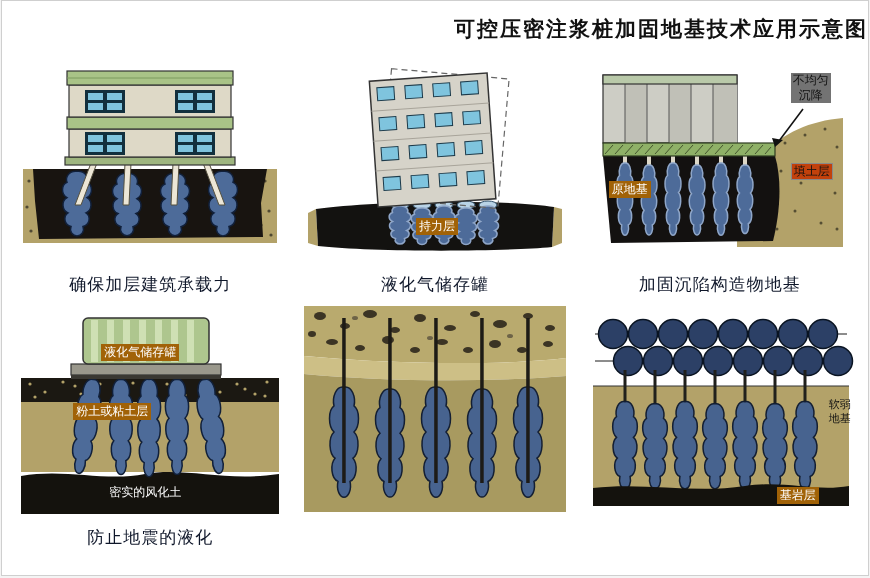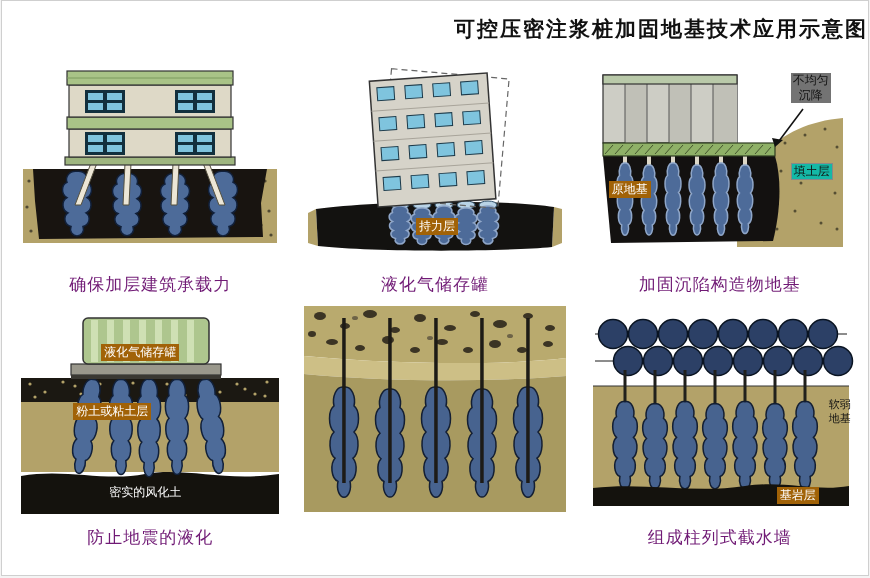--- a/index.html
+++ b/index.html
@@ -14,29 +14,29 @@
     margin:14px 0 8px 0;color:#111;
   }
   .grid{
     display:grid;grid-template-columns:repeat(3,1fr);
     row-gap:8px;padding:0 6px;
   }
   figure.panel{margin:0;padding:0;text-align:center;}
   .illus{position:relative;width:270px;height:215px;margin:0 auto;}
   .illus svg{position:absolute;left:0;top:0;}
   .caption{
-    font-size:17px;color:#701a75;margin-top:7px;letter-spacing:1px;
+    font-size:17px;color:#0f172a;margin-top:7px;letter-spacing:1px;
   }
   .lbl{
     position:absolute;font-size:12px;line-height:1.25;color:#111;
     white-space:nowrap;z-index:5;
   }
   .lbl.dark{background:#a16207;color:#fff;padding:1px 3px;}
   .lbl.onblack{color:#fff;background:transparent;text-align:center;}
-  .lbl.boxed{background:#14b8a6;padding:0 2px;border:1px solid #888;}
+  .lbl.boxed{background:#c2410c;padding:0 2px;border:1px solid #888;}
   .lbl.wrap{white-space:normal;word-break:break-all;}
 </style>
 </head>
 <body>
 
 <div class="page">
   <div class="title">可控压密注浆桩加固地基技术应用示意图</div>
 
   <div class="grid">
 
@@ -413,17 +413,16 @@
             <use href="#pf" transform="translate(130,102) scale(0.85,1.12)" fill="#47638f" stroke="#141f33"></use>
             <use href="#pf" transform="translate(160,100) scale(0.85,1.15)" fill="#47638f" stroke="#141f33"></use>
             <use href="#pf" transform="translate(190,102) scale(0.85,1.12)" fill="#47638f" stroke="#141f33"></use>
             <use href="#pf" transform="translate(220,100) scale(0.85,1.15)" fill="#47638f" stroke="#141f33"></use>
           </g>
           <path d="M8,184 C60,178 110,190 160,182 C200,176 230,188 264,182 L264,202 L8,202 Z" fill="#14120d"></path>
         </svg>
         <div class="lbl dark" style="left:192px;top:183px">基岩层</div>
         <div class="lbl wrap" style="left:243px;top:94px;width:24px;font-size:11px">软弱地基</div>
       </div>
-      <figcaption class="caption">组成柱列式截水墙</figcaption>
     </figure>
 
   </div>
 </div>
 
 </body></html>

